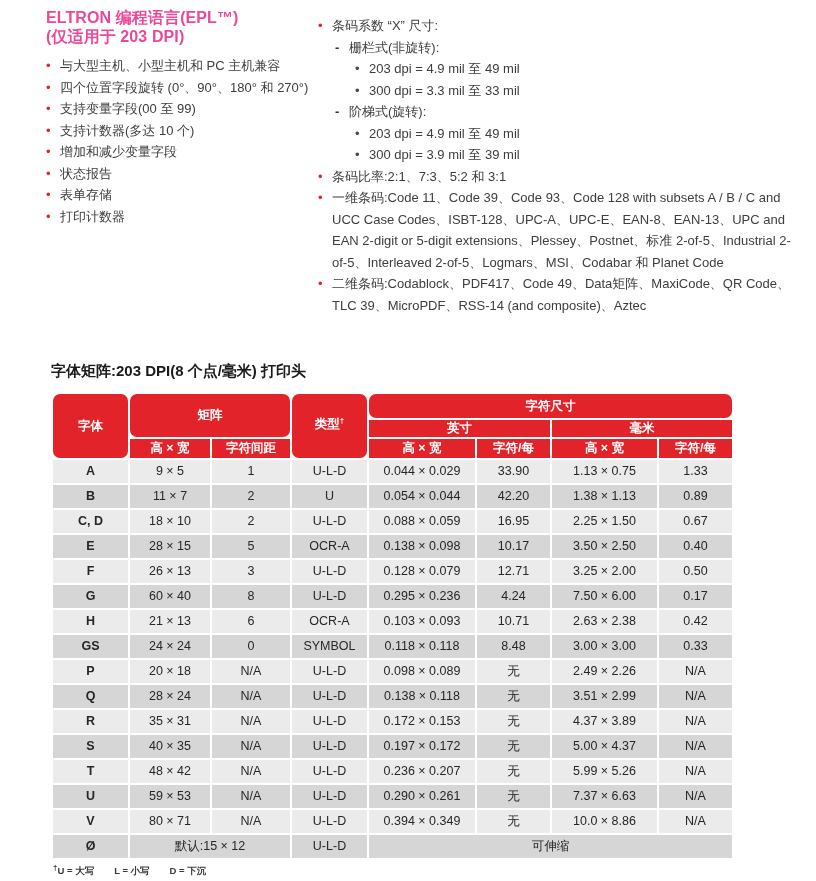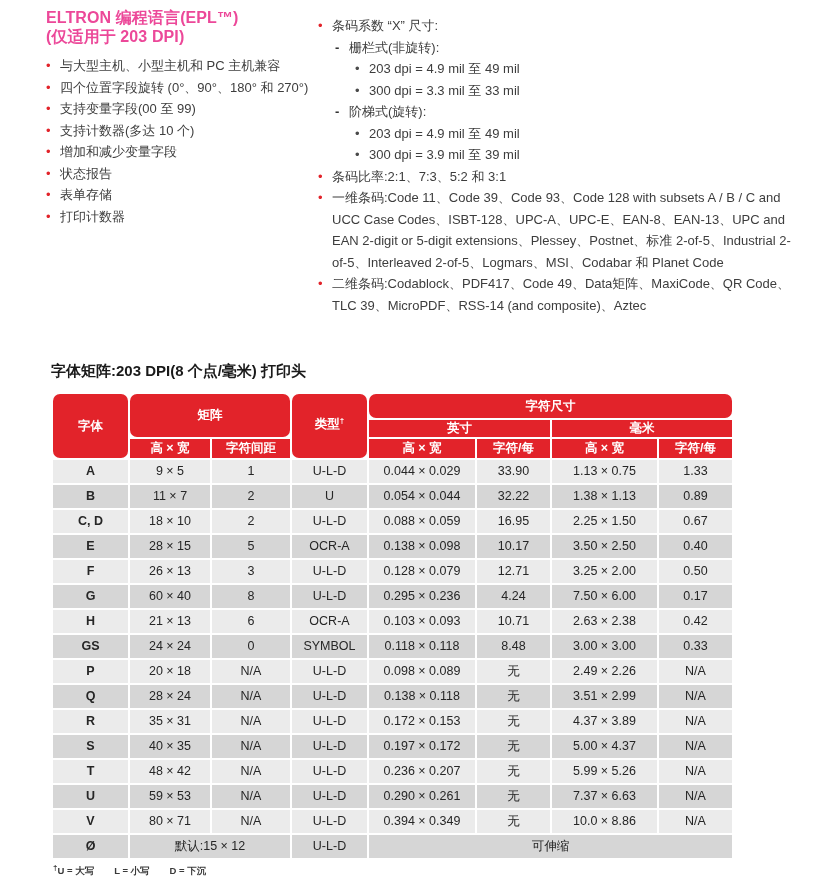--- a/index.html
+++ b/index.html
@@ -202,21 +202,21 @@
           <td>33.90</td>
           <td>1.13 × 0.75</td>
           <td>1.33</td>
         </tr>
         <tr class="dark">
           <td class="fontcol">B</td>
           <td>11 × 7</td>
           <td>2</td>
           <td>U</td>
           <td>0.054 × 0.044</td>
-          <td>32.22</td>
+          <td>42.20</td>
           <td>1.38 × 1.13</td>
           <td>0.89</td>
         </tr>
         <tr class="light">
           <td class="fontcol">C, D</td>
           <td>18 × 10</td>
           <td>2</td>
           <td>U-L-D</td>
           <td>0.088 × 0.059</td>
           <td>16.95</td>

